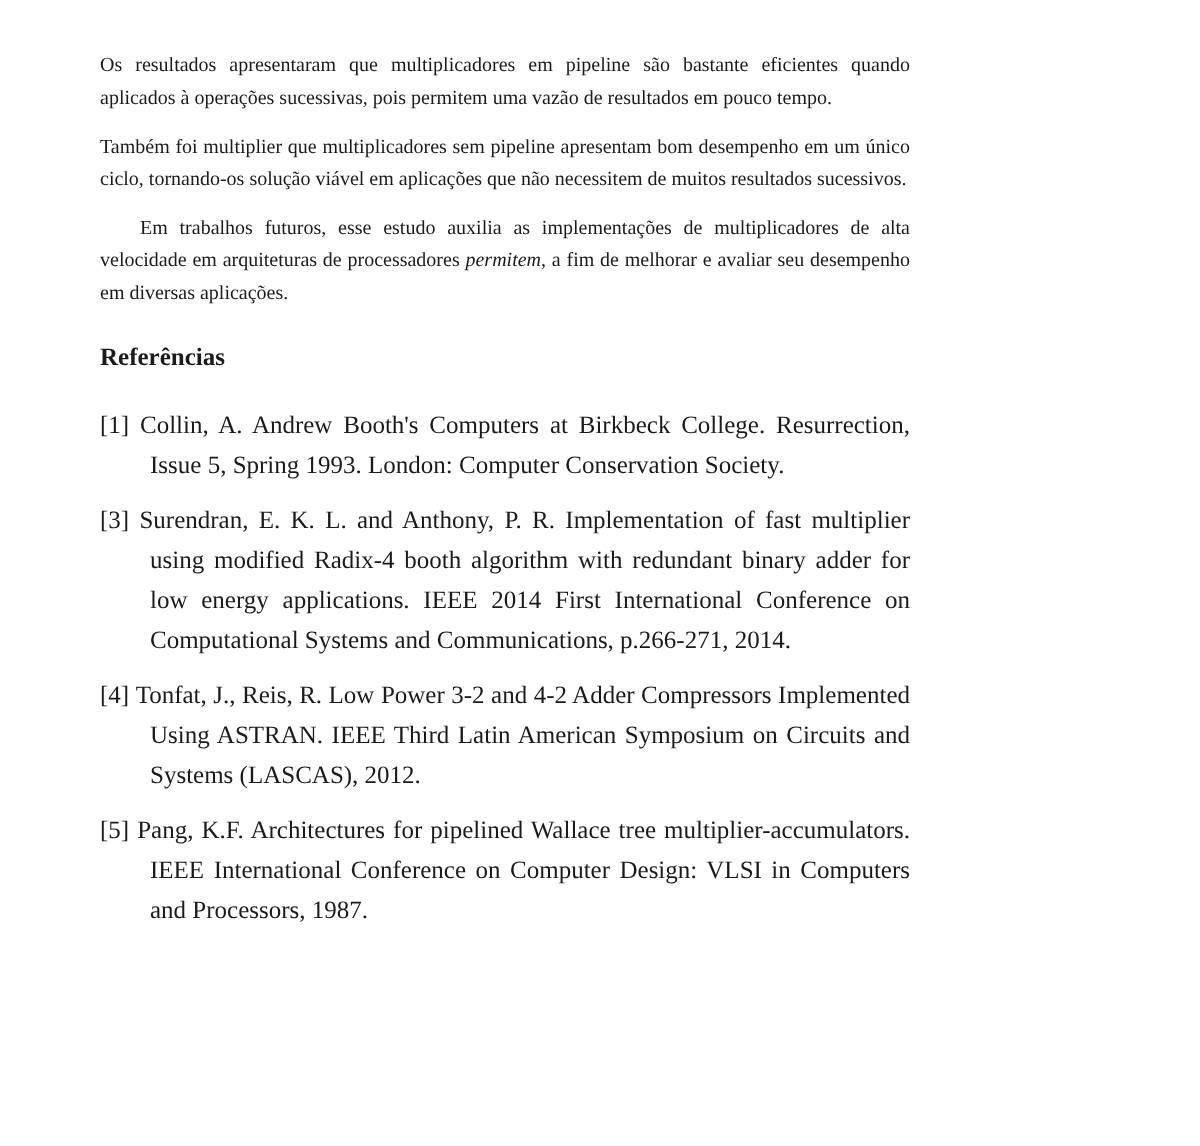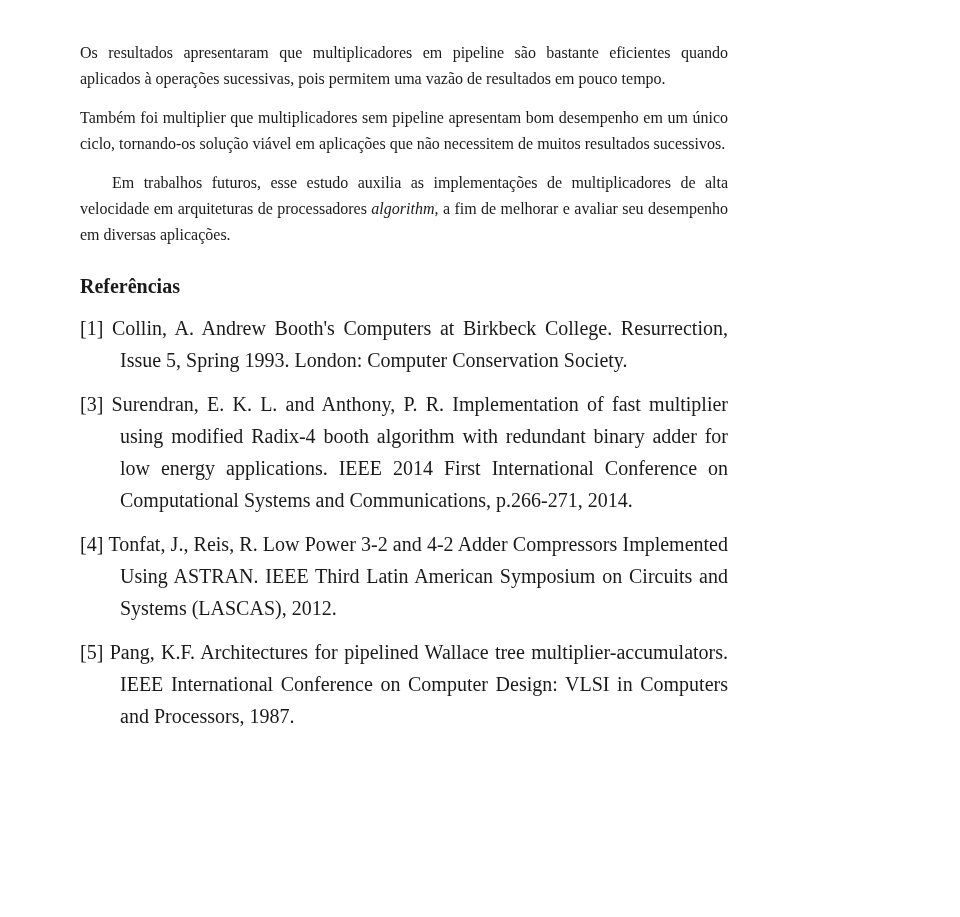--- a/index.html
+++ b/index.html
@@ -34,21 +34,21 @@
       line-height: 1.6;
       margin-bottom: 14px;
       font-size: 16px;
       text-indent: 2em;
     }
 
     .section-title {
       font-size: 20px;
       font-weight: bold;
       margin-top: 28px;
-      margin-bottom: 14px;
+      margin-bottom: 26px;
     }
 
     .reference-item {
       text-align: justify;
       line-height: 1.6;
       margin-bottom: 12px;
       font-size: 20px;
       padding-left: 40px;
       text-indent: -40px;
     }
@@ -64,21 +64,21 @@
 
   <p class="paragraph">
     Os resultados apresentaram que multiplicadores em pipeline são bastante eficientes quando aplicados à operações sucessivas, pois permitem uma vazão de resultados em pouco tempo.
   </p>
 
   <p class="paragraph">
     Também foi multiplier que multiplicadores sem pipeline apresentam bom desempenho em um único ciclo, tornando-os solução viável em aplicações que não necessitem de muitos resultados sucessivos.
   </p>
 
   <p class="paragraph-indent">
-    Em trabalhos futuros, esse estudo auxilia as implementações de multiplicadores de alta velocidade em arquiteturas de processadores <em>algorithm</em>, a fim de melhorar e avaliar seu desempenho em diversas aplicações.
+    Em trabalhos futuros, esse estudo auxilia as implementações de multiplicadores de alta velocidade em arquiteturas de processadores <em>permitem</em>, a fim de melhorar e avaliar seu desempenho em diversas aplicações.
   </p>
 
   <div class="section-title">Referências</div>
 
   <p class="reference-item">
     <span>[1]&nbsp;</span><span>Collin, A. Andrew Booth's Computers at Birkbeck College. Resurrection, Issue 5, Spring 1993. London: Computer Conservation Society.</span>
   </p>
 
 
   <p class="reference-item">

